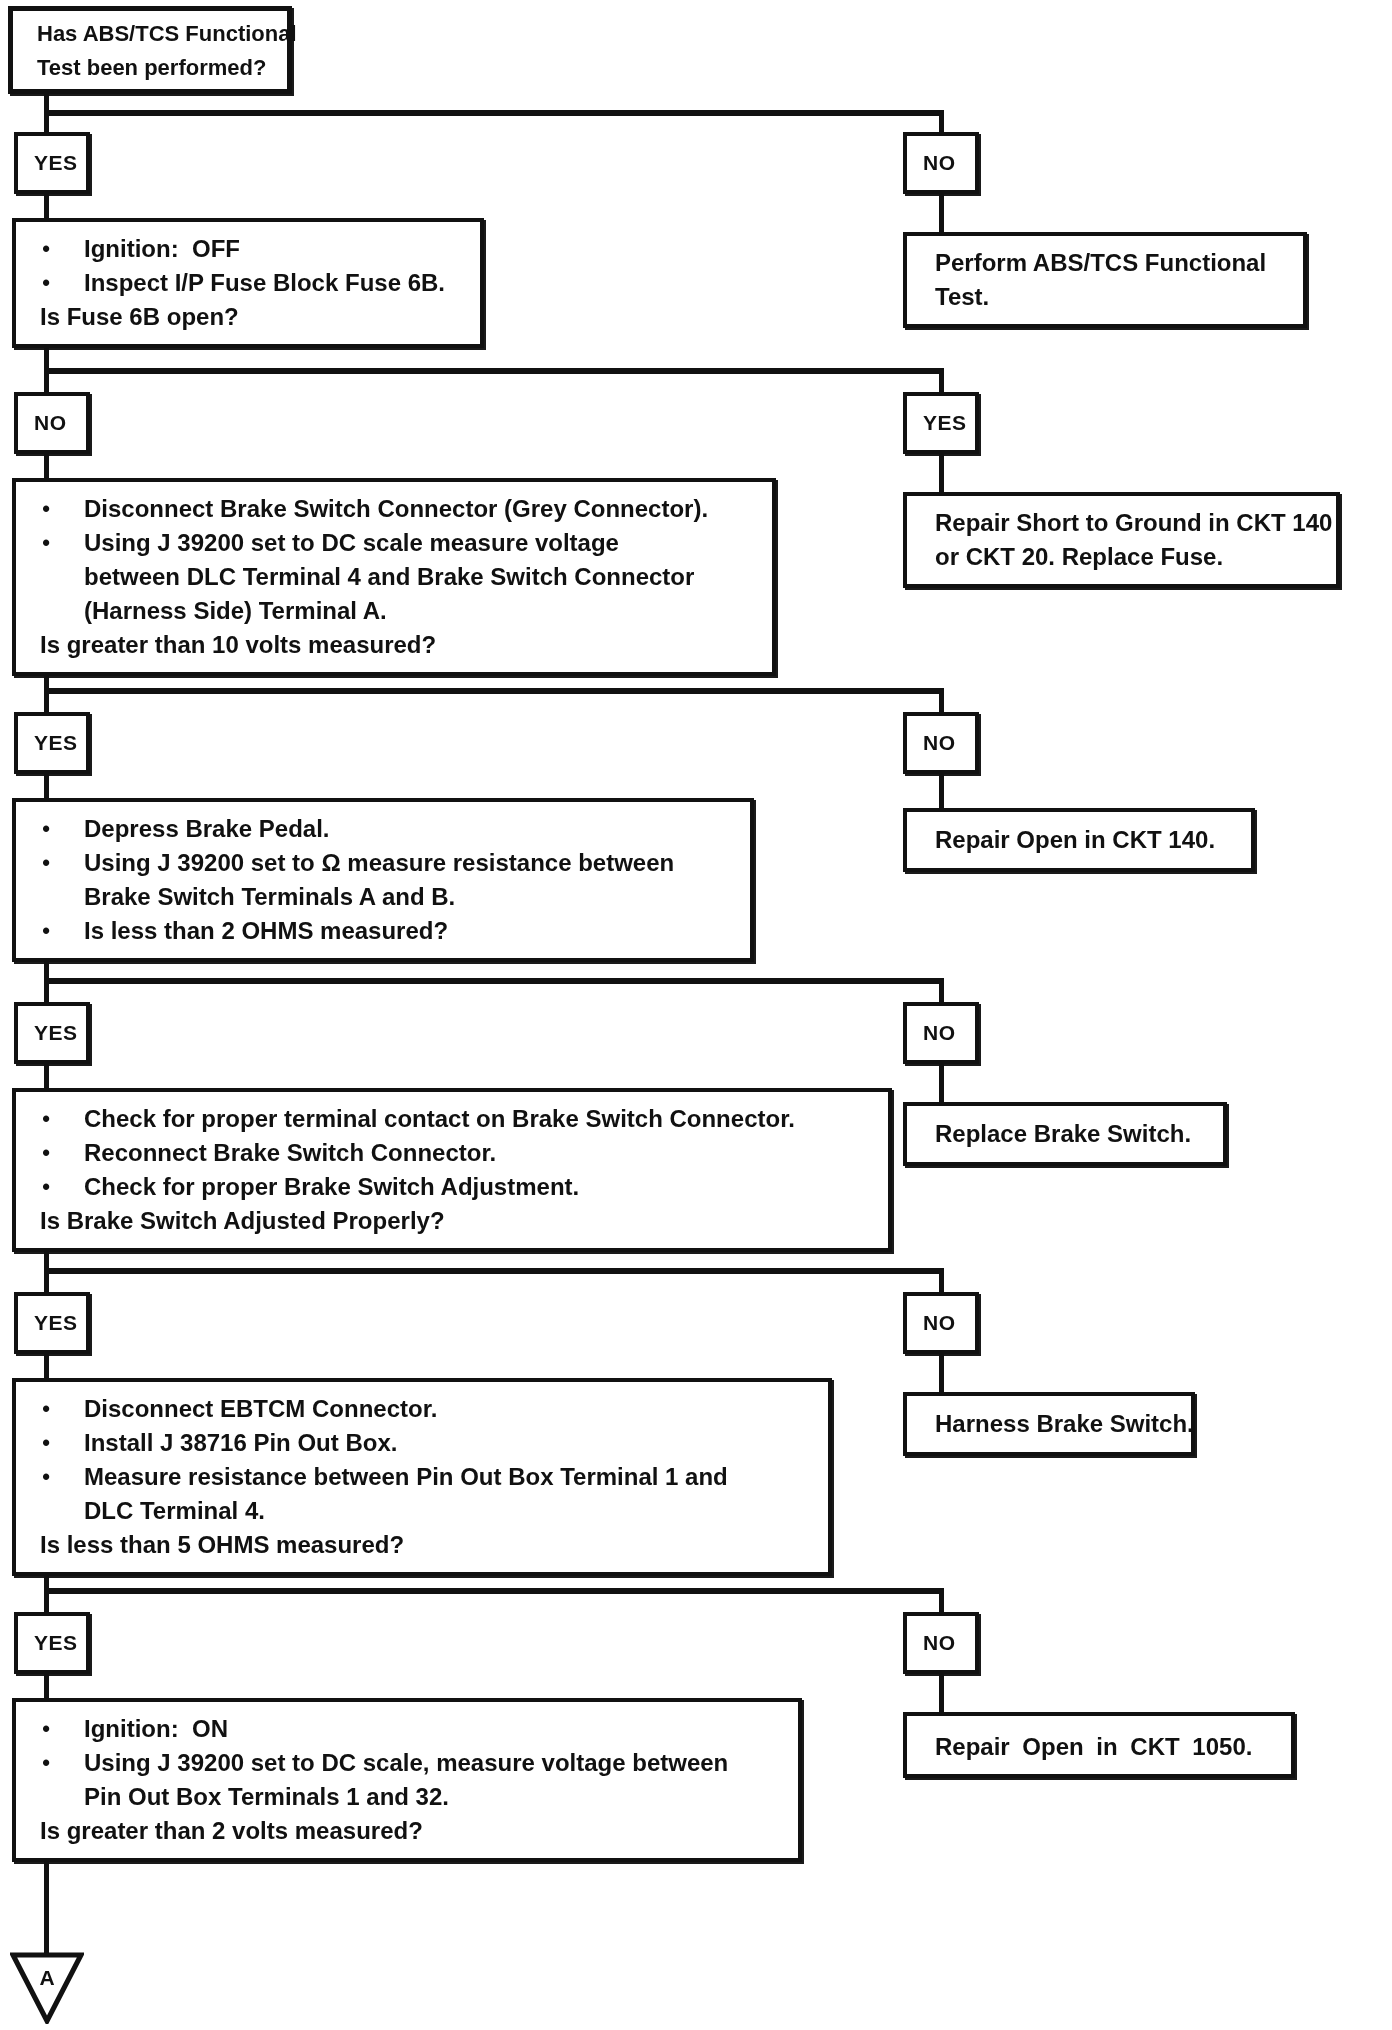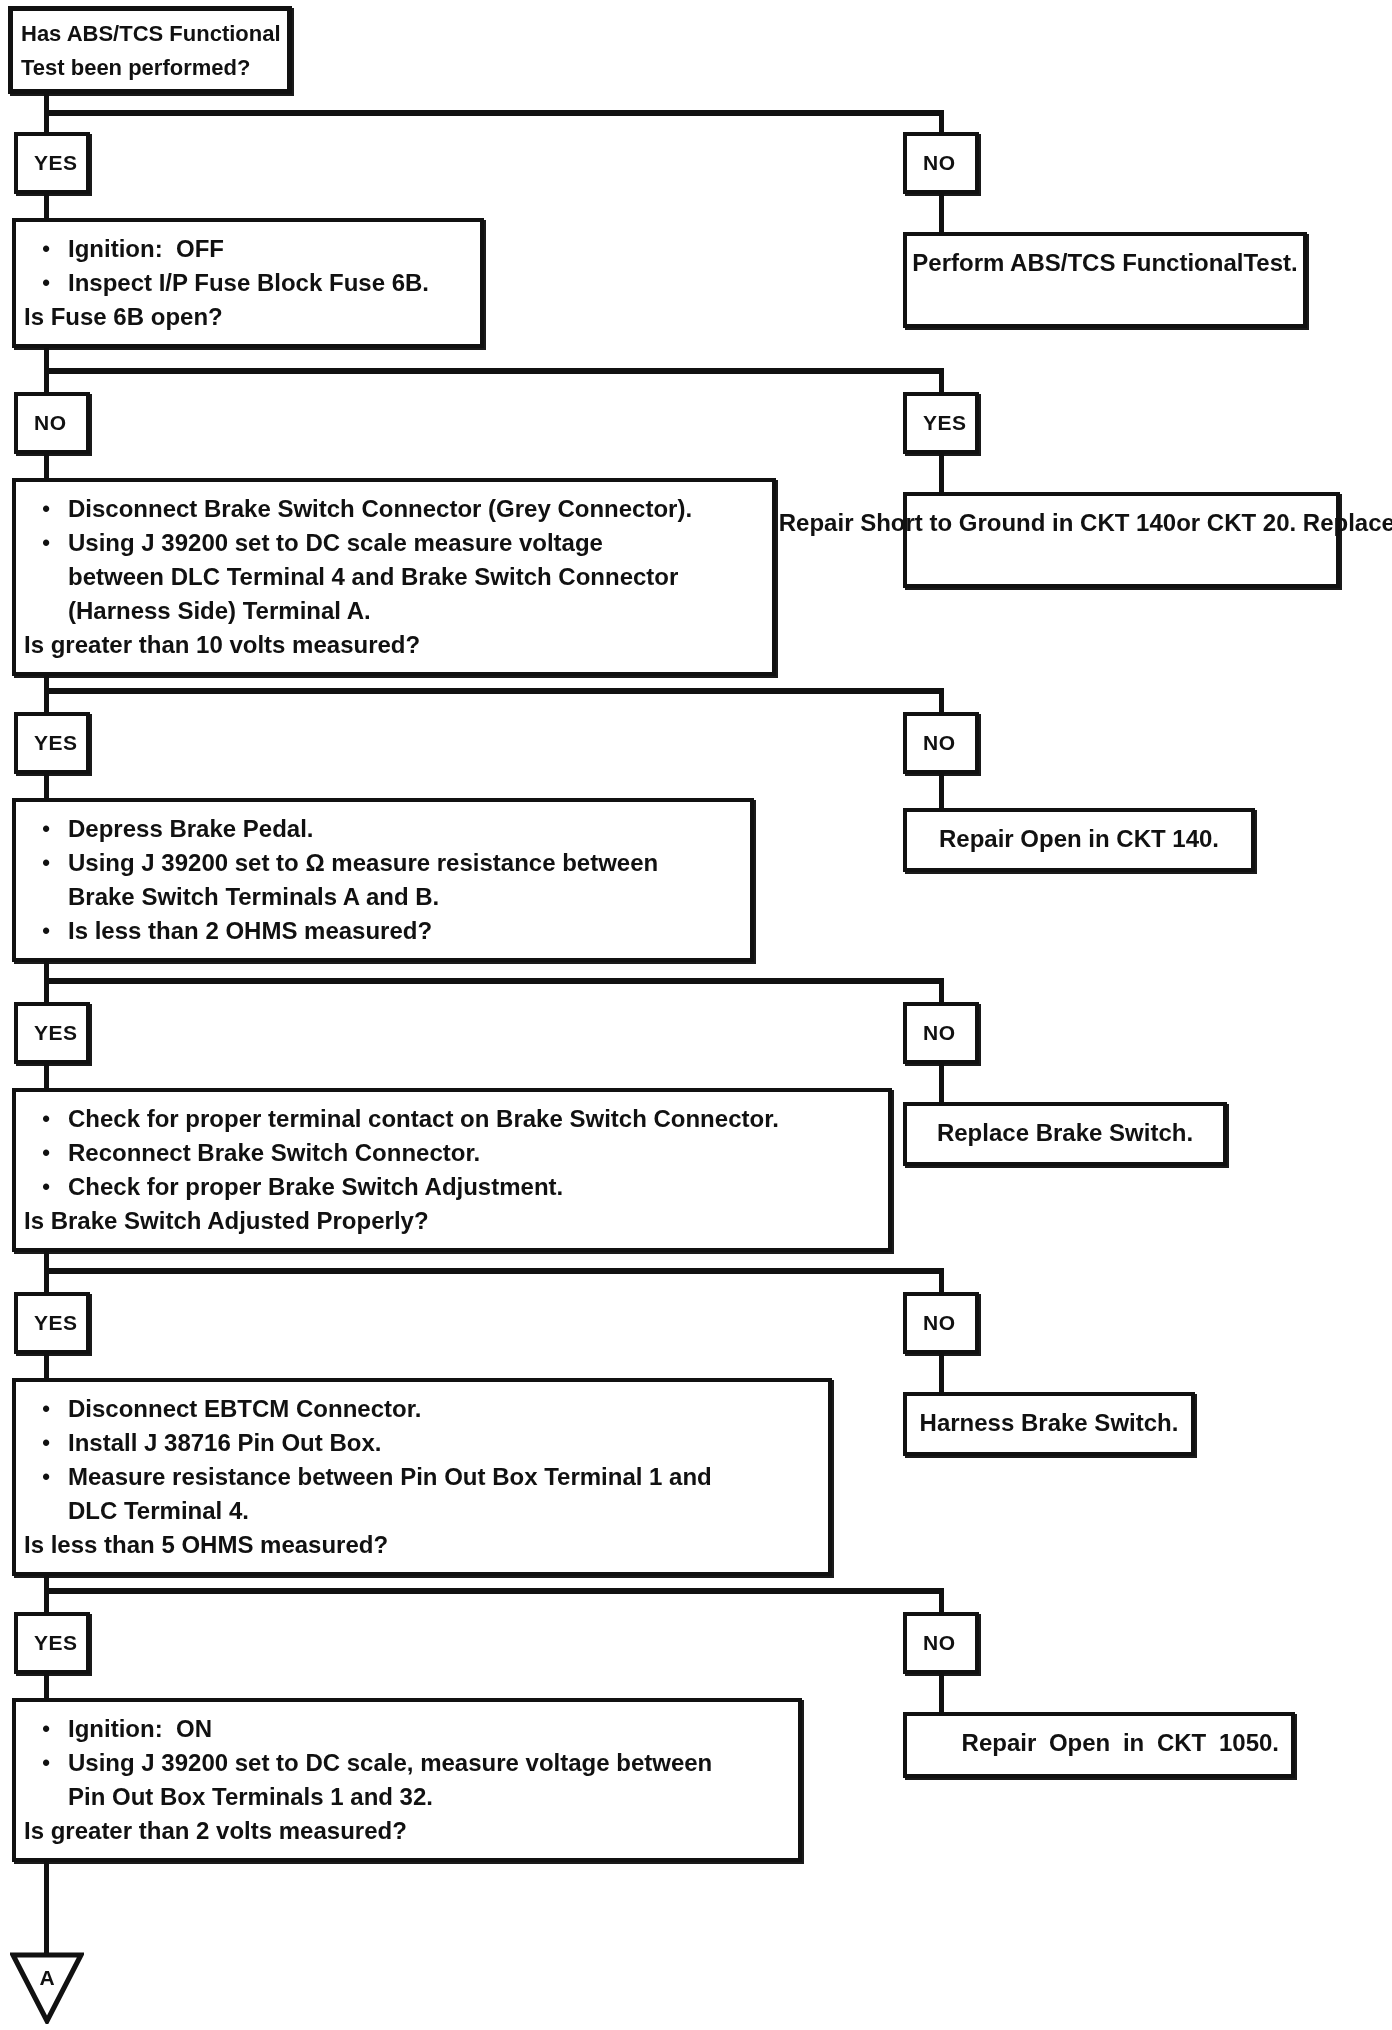--- a/index.html
+++ b/index.html
@@ -6,22 +6,22 @@
   body{font-family:"Liberation Sans","DejaVu Sans",sans-serif;}
   #canvas{position:relative;width:1392px;height:2030px;background:#fff;overflow:hidden;color:#111;}
   .box{
     position:absolute;background:#fff;border:4px solid #111;
     box-sizing:border-box;box-shadow:2px 2px 0 0 #1a1a1a;
     font-weight:700;color:#111;
   }
   .q1{border-width:5px;padding:6px 8px;font-size:22px;line-height:34px;}
   .small-box{display:flex;align-items:center;padding-left:16px;font-size:21px;letter-spacing:0.5px;}
   .action{padding:10px 8px;font-size:24px;line-height:34px;}
-  .outcome{display:flex;flex-direction:row;justify-content:center;padding:10px 12px;font-size:24px;line-height:34px;}
-  .t-line{white-space:pre;}
+  .outcome{display:flex;flex-direction:column;justify-content:center;padding:10px 12px;font-size:24px;line-height:34px;}
+  .t-line{white-space:pre;margin-left:16px;}
   .item{display:flex;}
   .bullet-cell{width:44px;flex:0 0 44px;text-align:center;font-size:22px;}
   .line{position:absolute;background:#111;}
   .tri-label{font-weight:700;}
 </style>
 </head>
 <body>
 
 <div id="canvas">
     <div class="box q1" style="left: 8px; top: 6px; width: 284px; height: 88px;">

